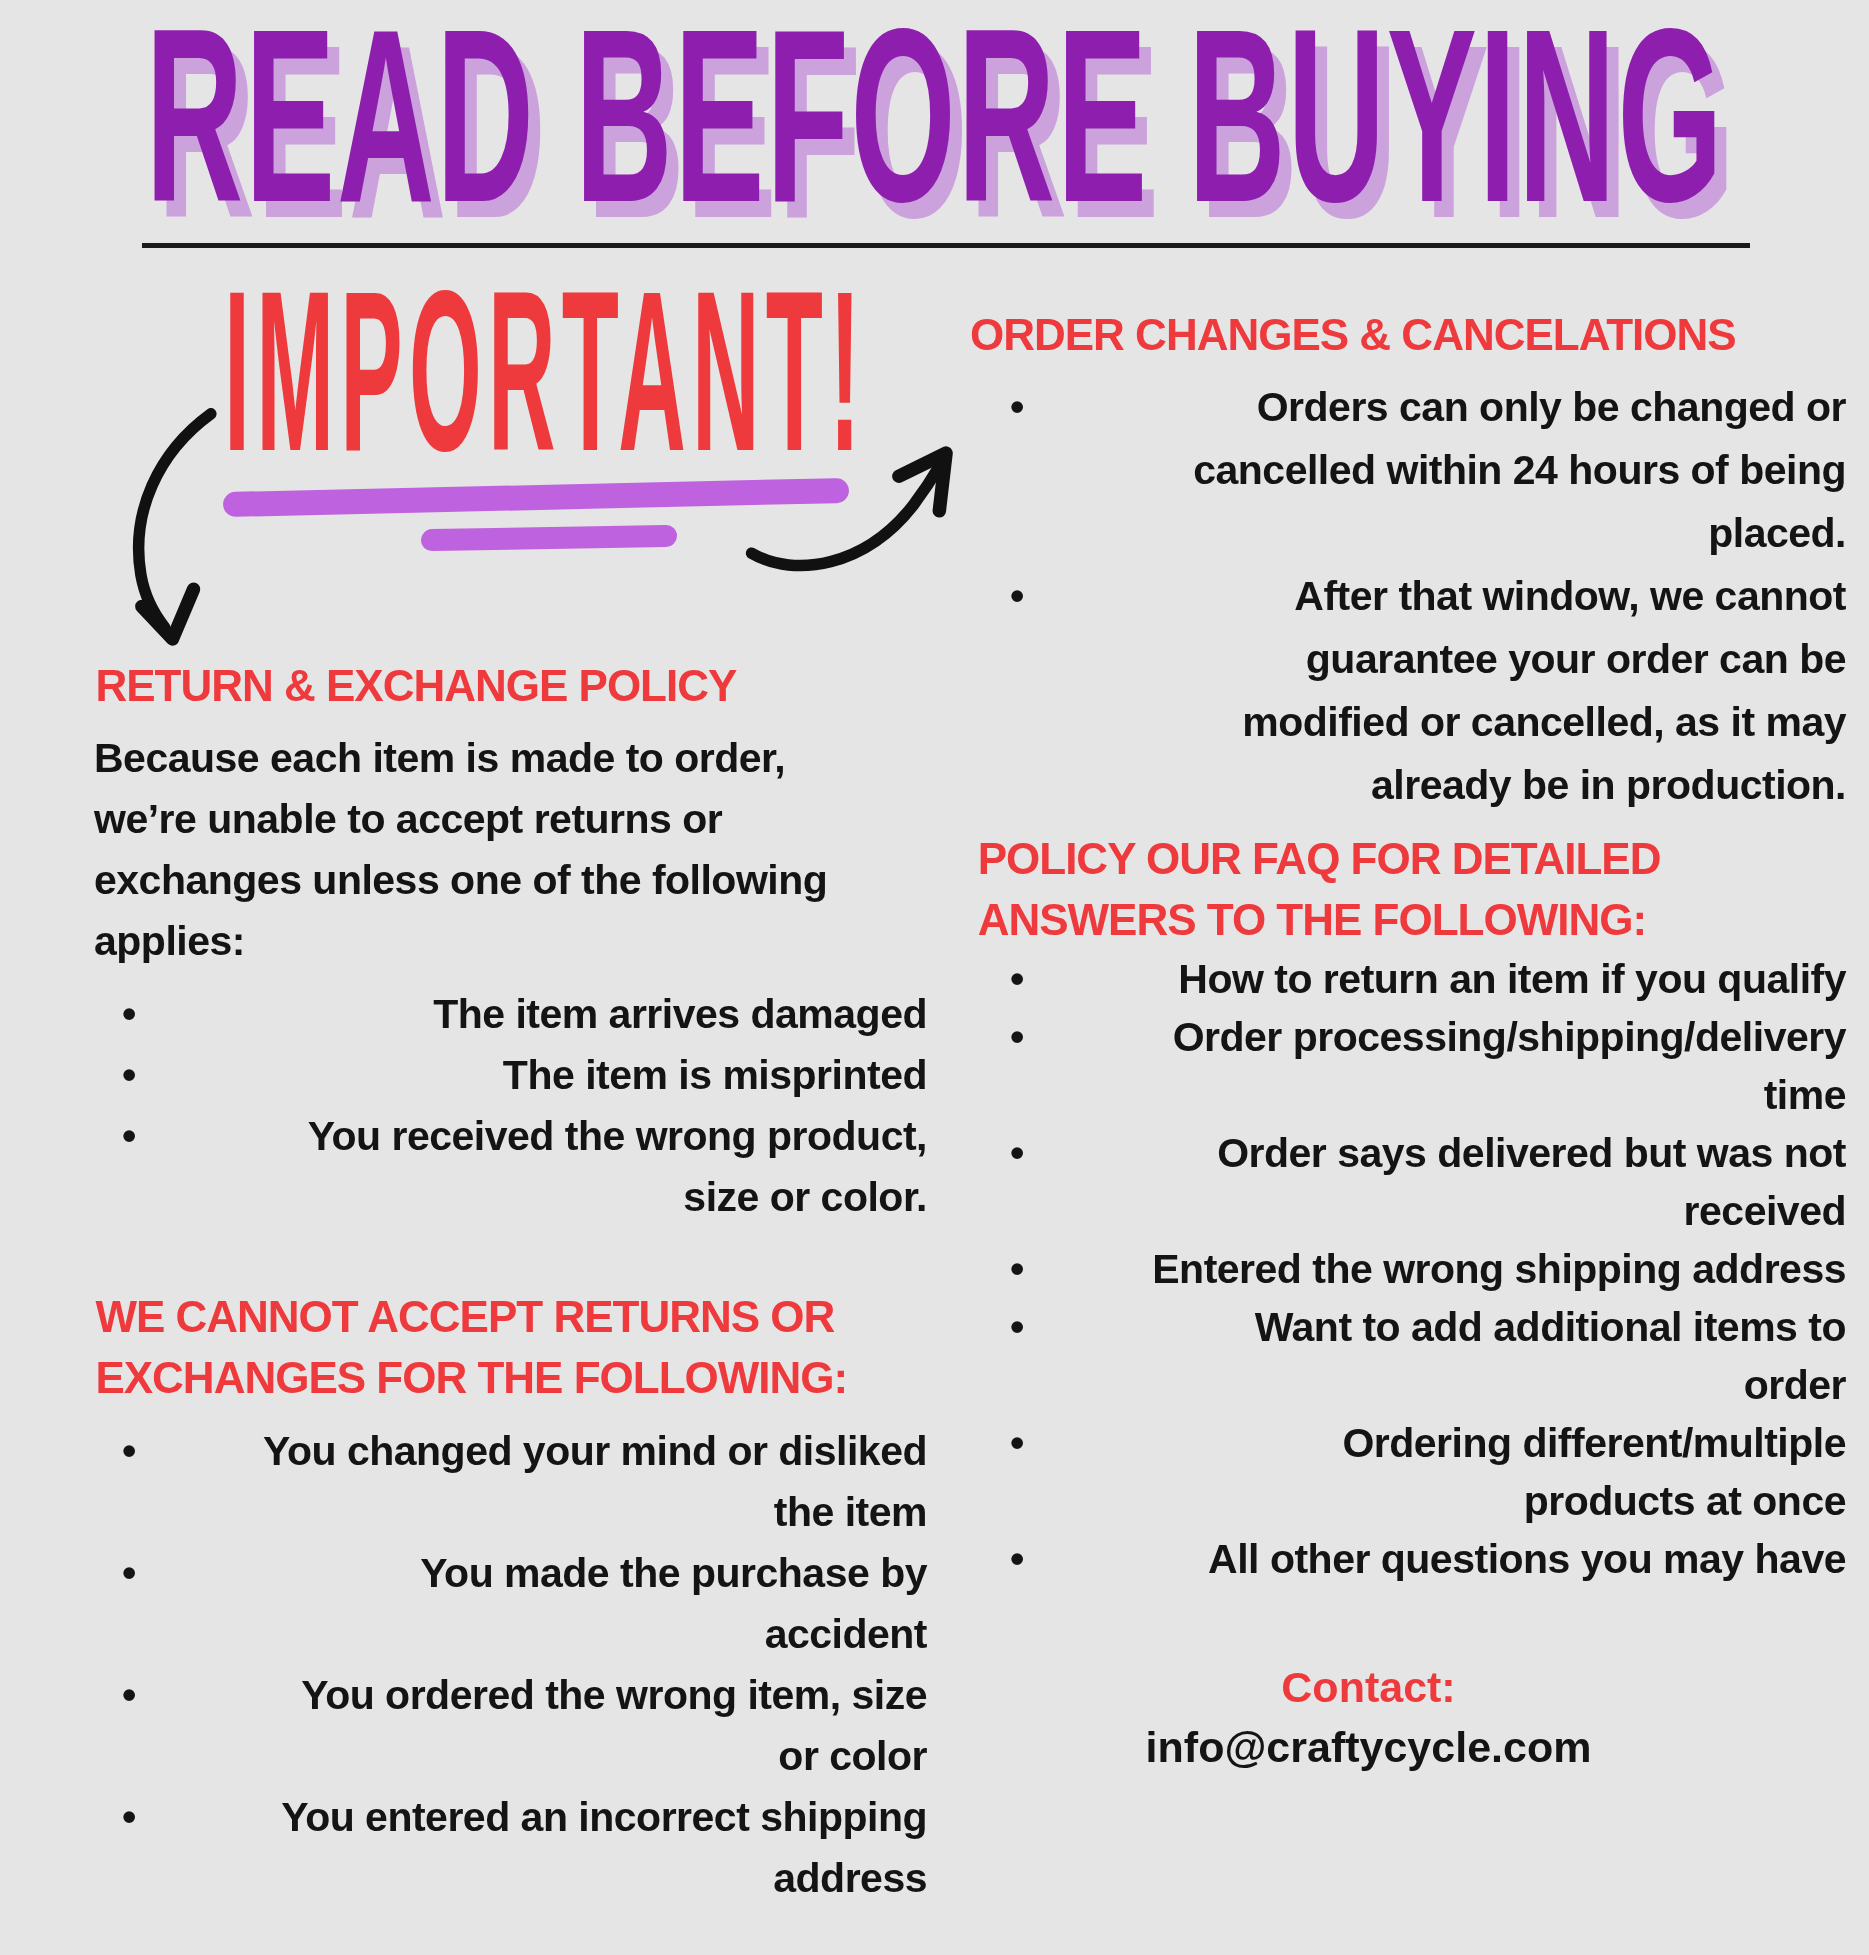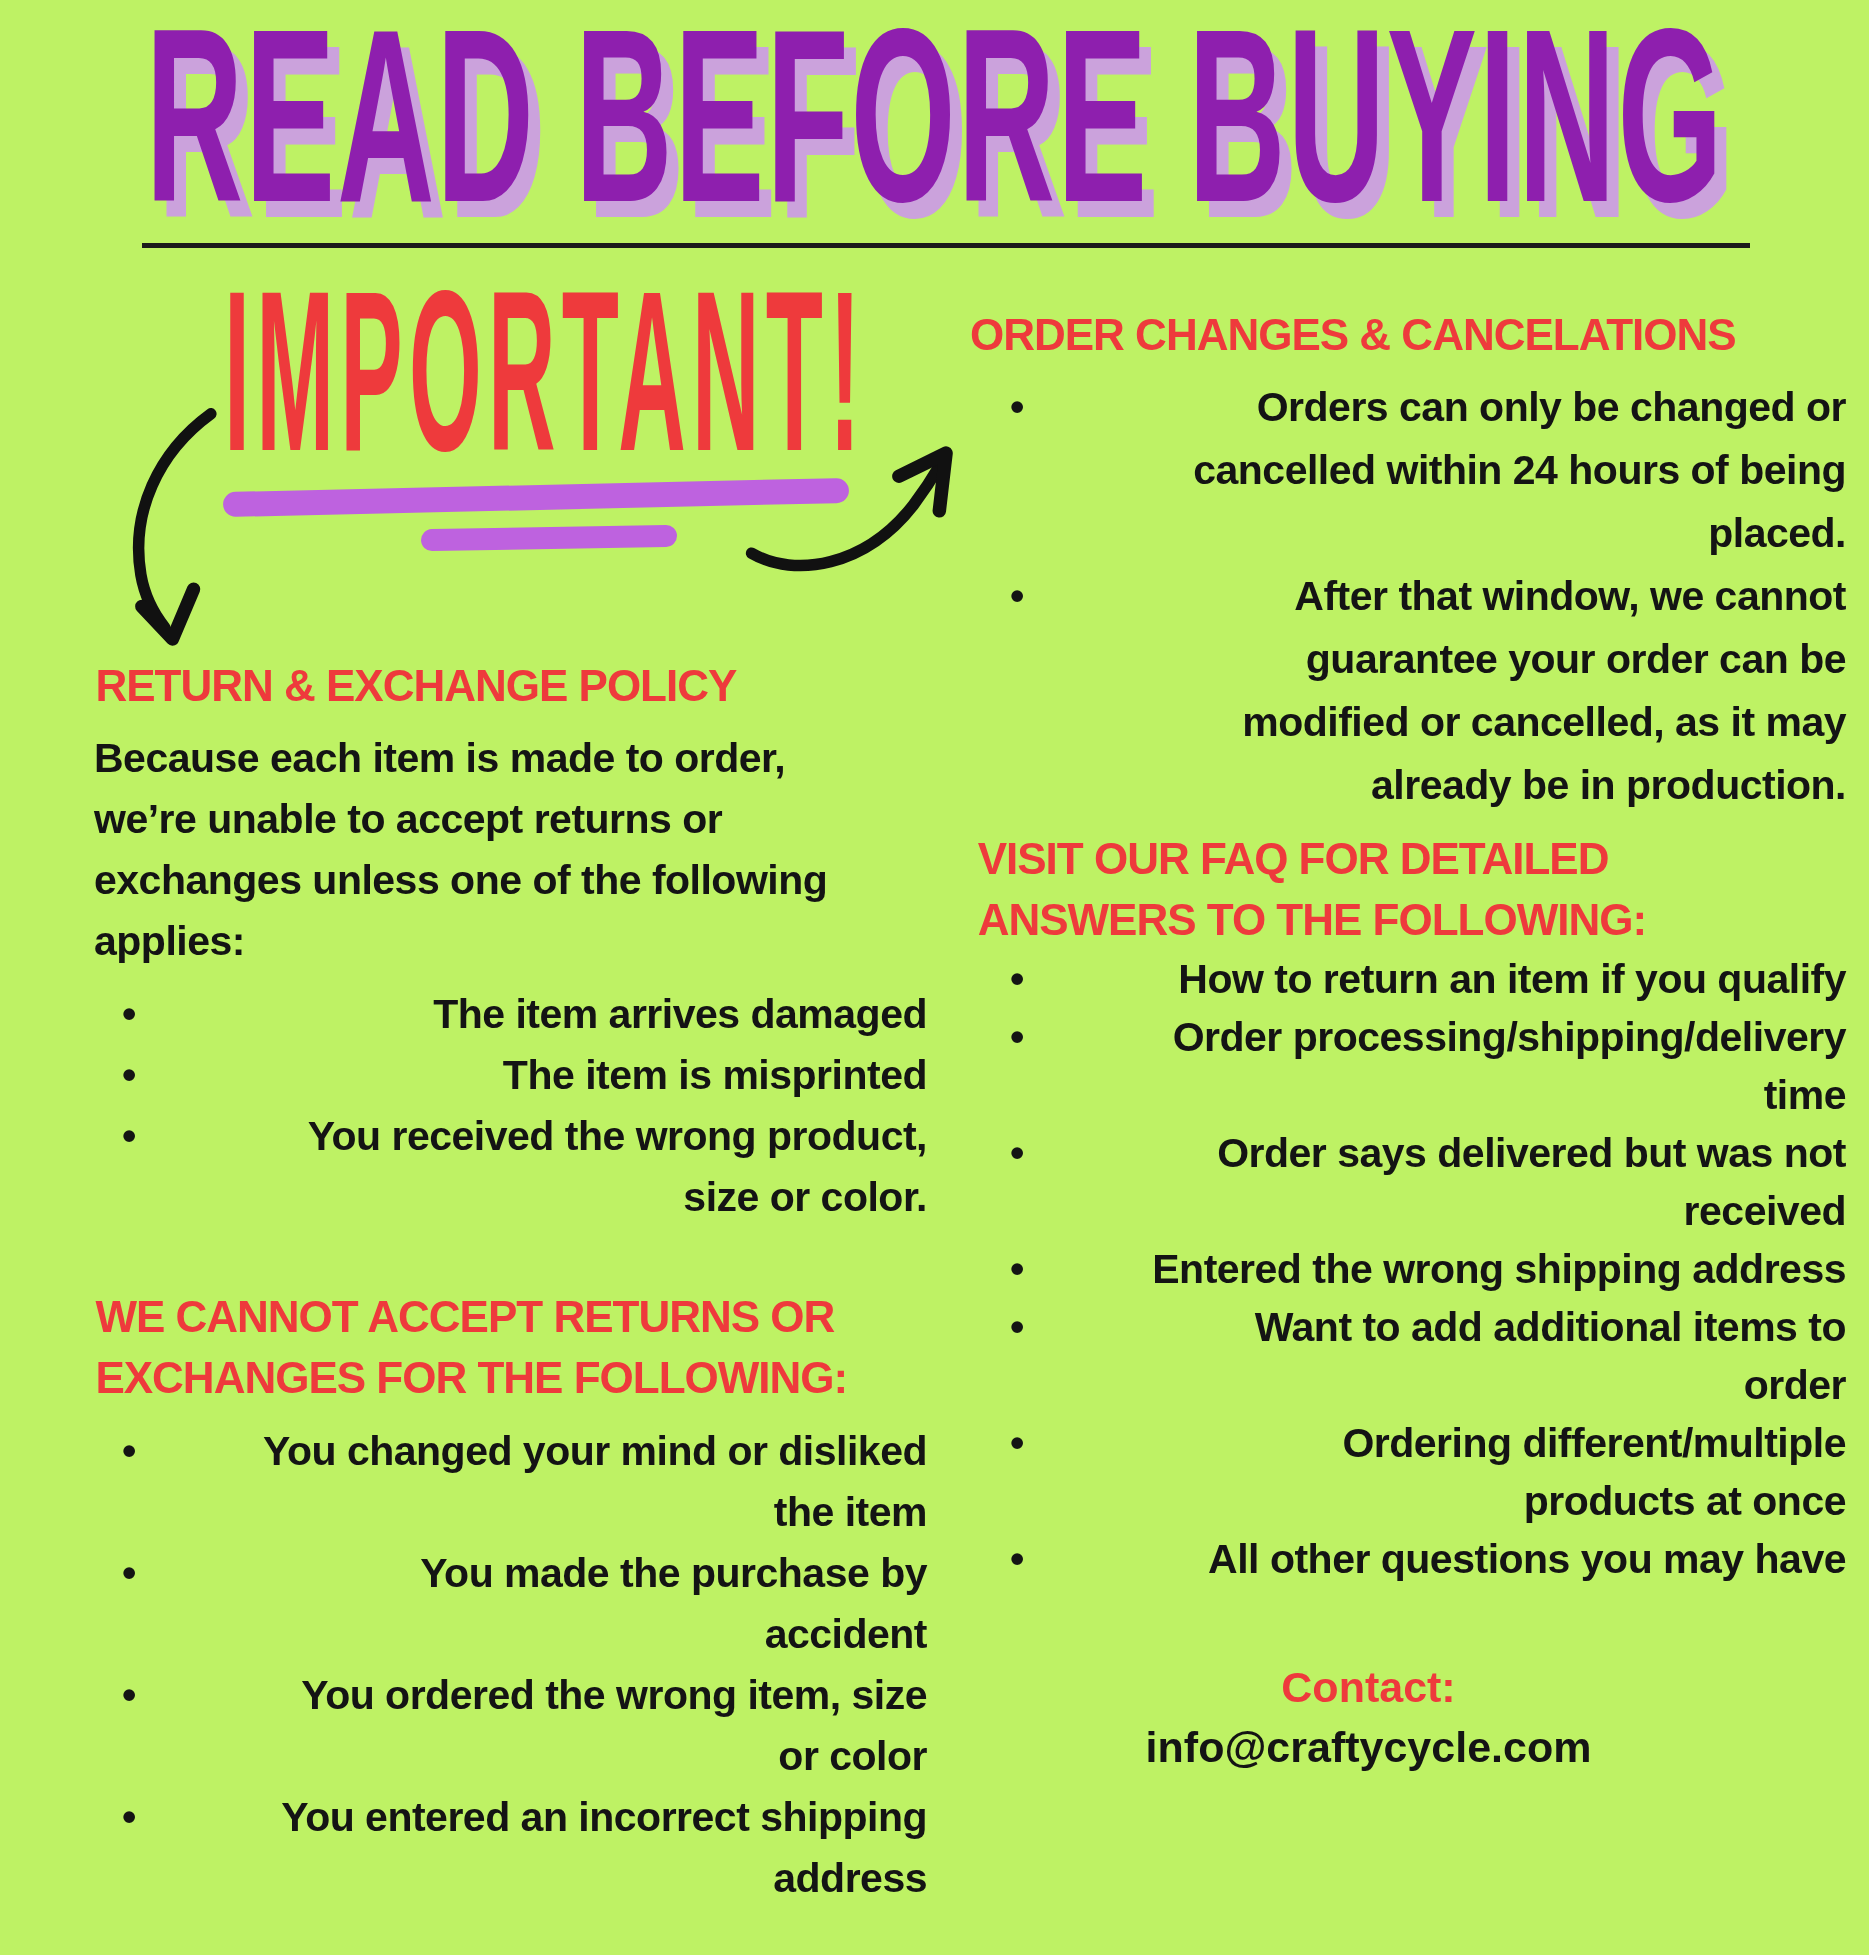--- a/index.html
+++ b/index.html
@@ -1,17 +1,17 @@
 <!DOCTYPE html>
 <html><head>
 <meta charset="utf-8">
 <style>
   html,body{margin:0;padding:0;background:#ffffff;}
   .canvas{
-    position:relative;width:1870px;height:1956px;background:#bef264;overflow:hidden;
+    position:relative;width:1870px;height:1956px;background:#e5e5e5;overflow:hidden;
     font-family:"Liberation Sans","DejaVu Sans",sans-serif;color:#141414;
   }
   
   .title{
     position:absolute;top:-7.7px;left:0;width:100%;text-align:center;
     font-size:152px;font-weight:700;line-height:1;letter-spacing:1.9px;white-space:nowrap;
     color:#8E1FAE;
     text-shadow:13.4px 9.6px 0 #CBA2DC;
     transform:scale(0.89,1.62);transform-origin:50% 0;
   }
@@ -121,21 +121,21 @@
     <ul class="blist s1">
       <li>Orders can only be changed or
 cancelled within 24 hours of being
 placed.</li>
       <li>After that window, we cannot
 guarantee your order can be
 modified or cancelled, as it may
 already be in production.</li>
     </ul>
 
-    <h2 class="red-heading second">VISIT OUR FAQ FOR DETAILED
+    <h2 class="red-heading second">POLICY OUR FAQ FOR DETAILED
 ANSWERS TO THE FOLLOWING:</h2>
     <ul class="blist s2">
       <li>How to return an item if you qualify</li>
       <li>Order processing/shipping/delivery
 time</li>
       <li>Order says delivered but was not
 received</li>
       <li>Entered the wrong shipping address</li>
       <li>Want to add additional items to
 order</li>

